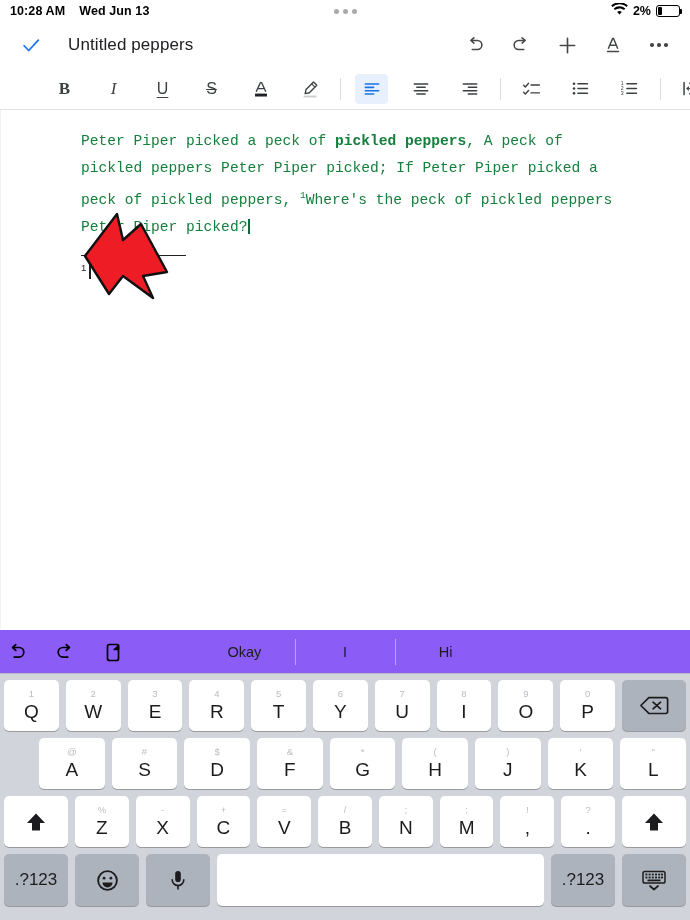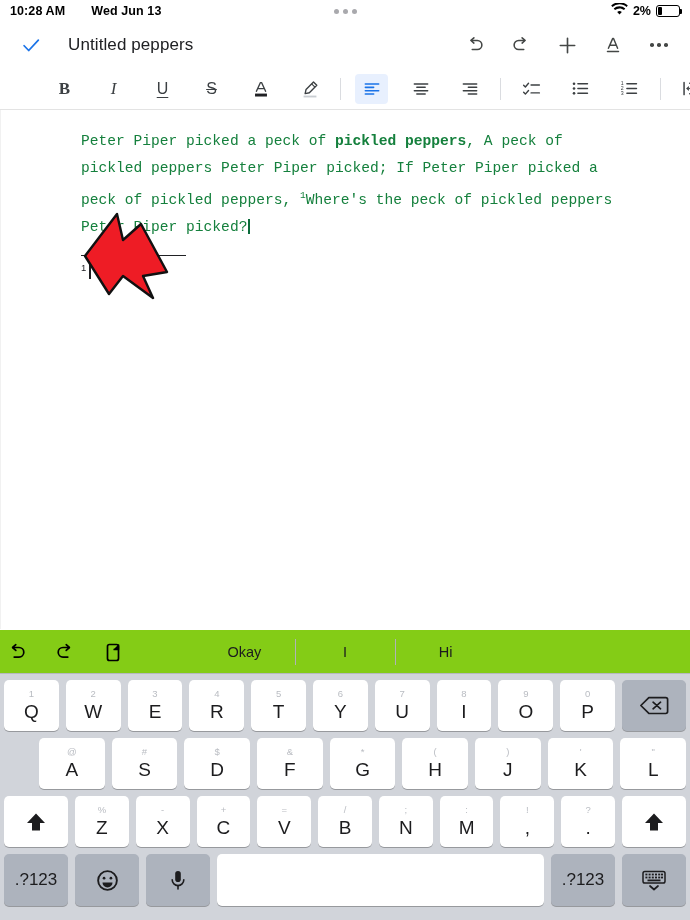--- a/index.html
+++ b/index.html
@@ -10,21 +10,21 @@
     overflow: hidden;
   }
   .screen { position: relative; width: 690px; height: 920px; background:#fff; }
 
   
   .statusbar {
     height: 22px; display: flex; align-items: center;
     padding: 0 10px; font-size: 12.5px; color: #000;
     position: relative; background:#fff;
   }
-  .sb-left { display:flex; align-items:center; gap:26px; font-weight:600; letter-spacing:.1px;}
+  .sb-left { display:flex; align-items:center; gap:14px; font-weight:600; letter-spacing:.1px;}
   .sb-time { font-weight:600; }
   .sb-date { font-weight:600; }
   .sb-center {
     position:absolute; left:0; right:0; top:0; height:22px;
     display:flex; align-items:center; justify-content:center; pointer-events:none;
   }
   .dots { display:flex; gap:4px; }
   .dots i { width:5px;height:5px;border-radius:50%;background:#a9a9ad; display:block;}
   .sb-right { margin-left:auto; display:flex; align-items:center; gap:5px; }
   .sb-pct { font-size:12.5px; font-weight:600; }
@@ -109,21 +109,21 @@
   .arrow-wrap{ position:absolute; left:78px; top:100px; }
 
   
   .keyboard{
     position:absolute; left:0; bottom:0; width:690px; height:290px;
     background:#d1d4da;
     display:flex; flex-direction:column;
   }
   .sugbar{
     height:44px; display:flex; align-items:center;
-    background:#84cc16; border-bottom:0.5px solid #b6b9bf;
+    background:#8b5cf6; border-bottom:0.5px solid #b6b9bf;
     padding:0 4px;
   }
   .sug-icons{ display:flex; align-items:center; gap:22px; width:190px;}
   .sug-ic{ width:26px;height:26px;display:flex;align-items:center;justify-content:center;
     color:#000; cursor:pointer;}
   .sug-words{ flex:1; display:flex; align-items:center; }
   .sug-w{
     flex:1; text-align:center; font-size:14.5px; color:#1c1c1e; cursor:pointer;
     position:relative; padding:4px 0;
   }

